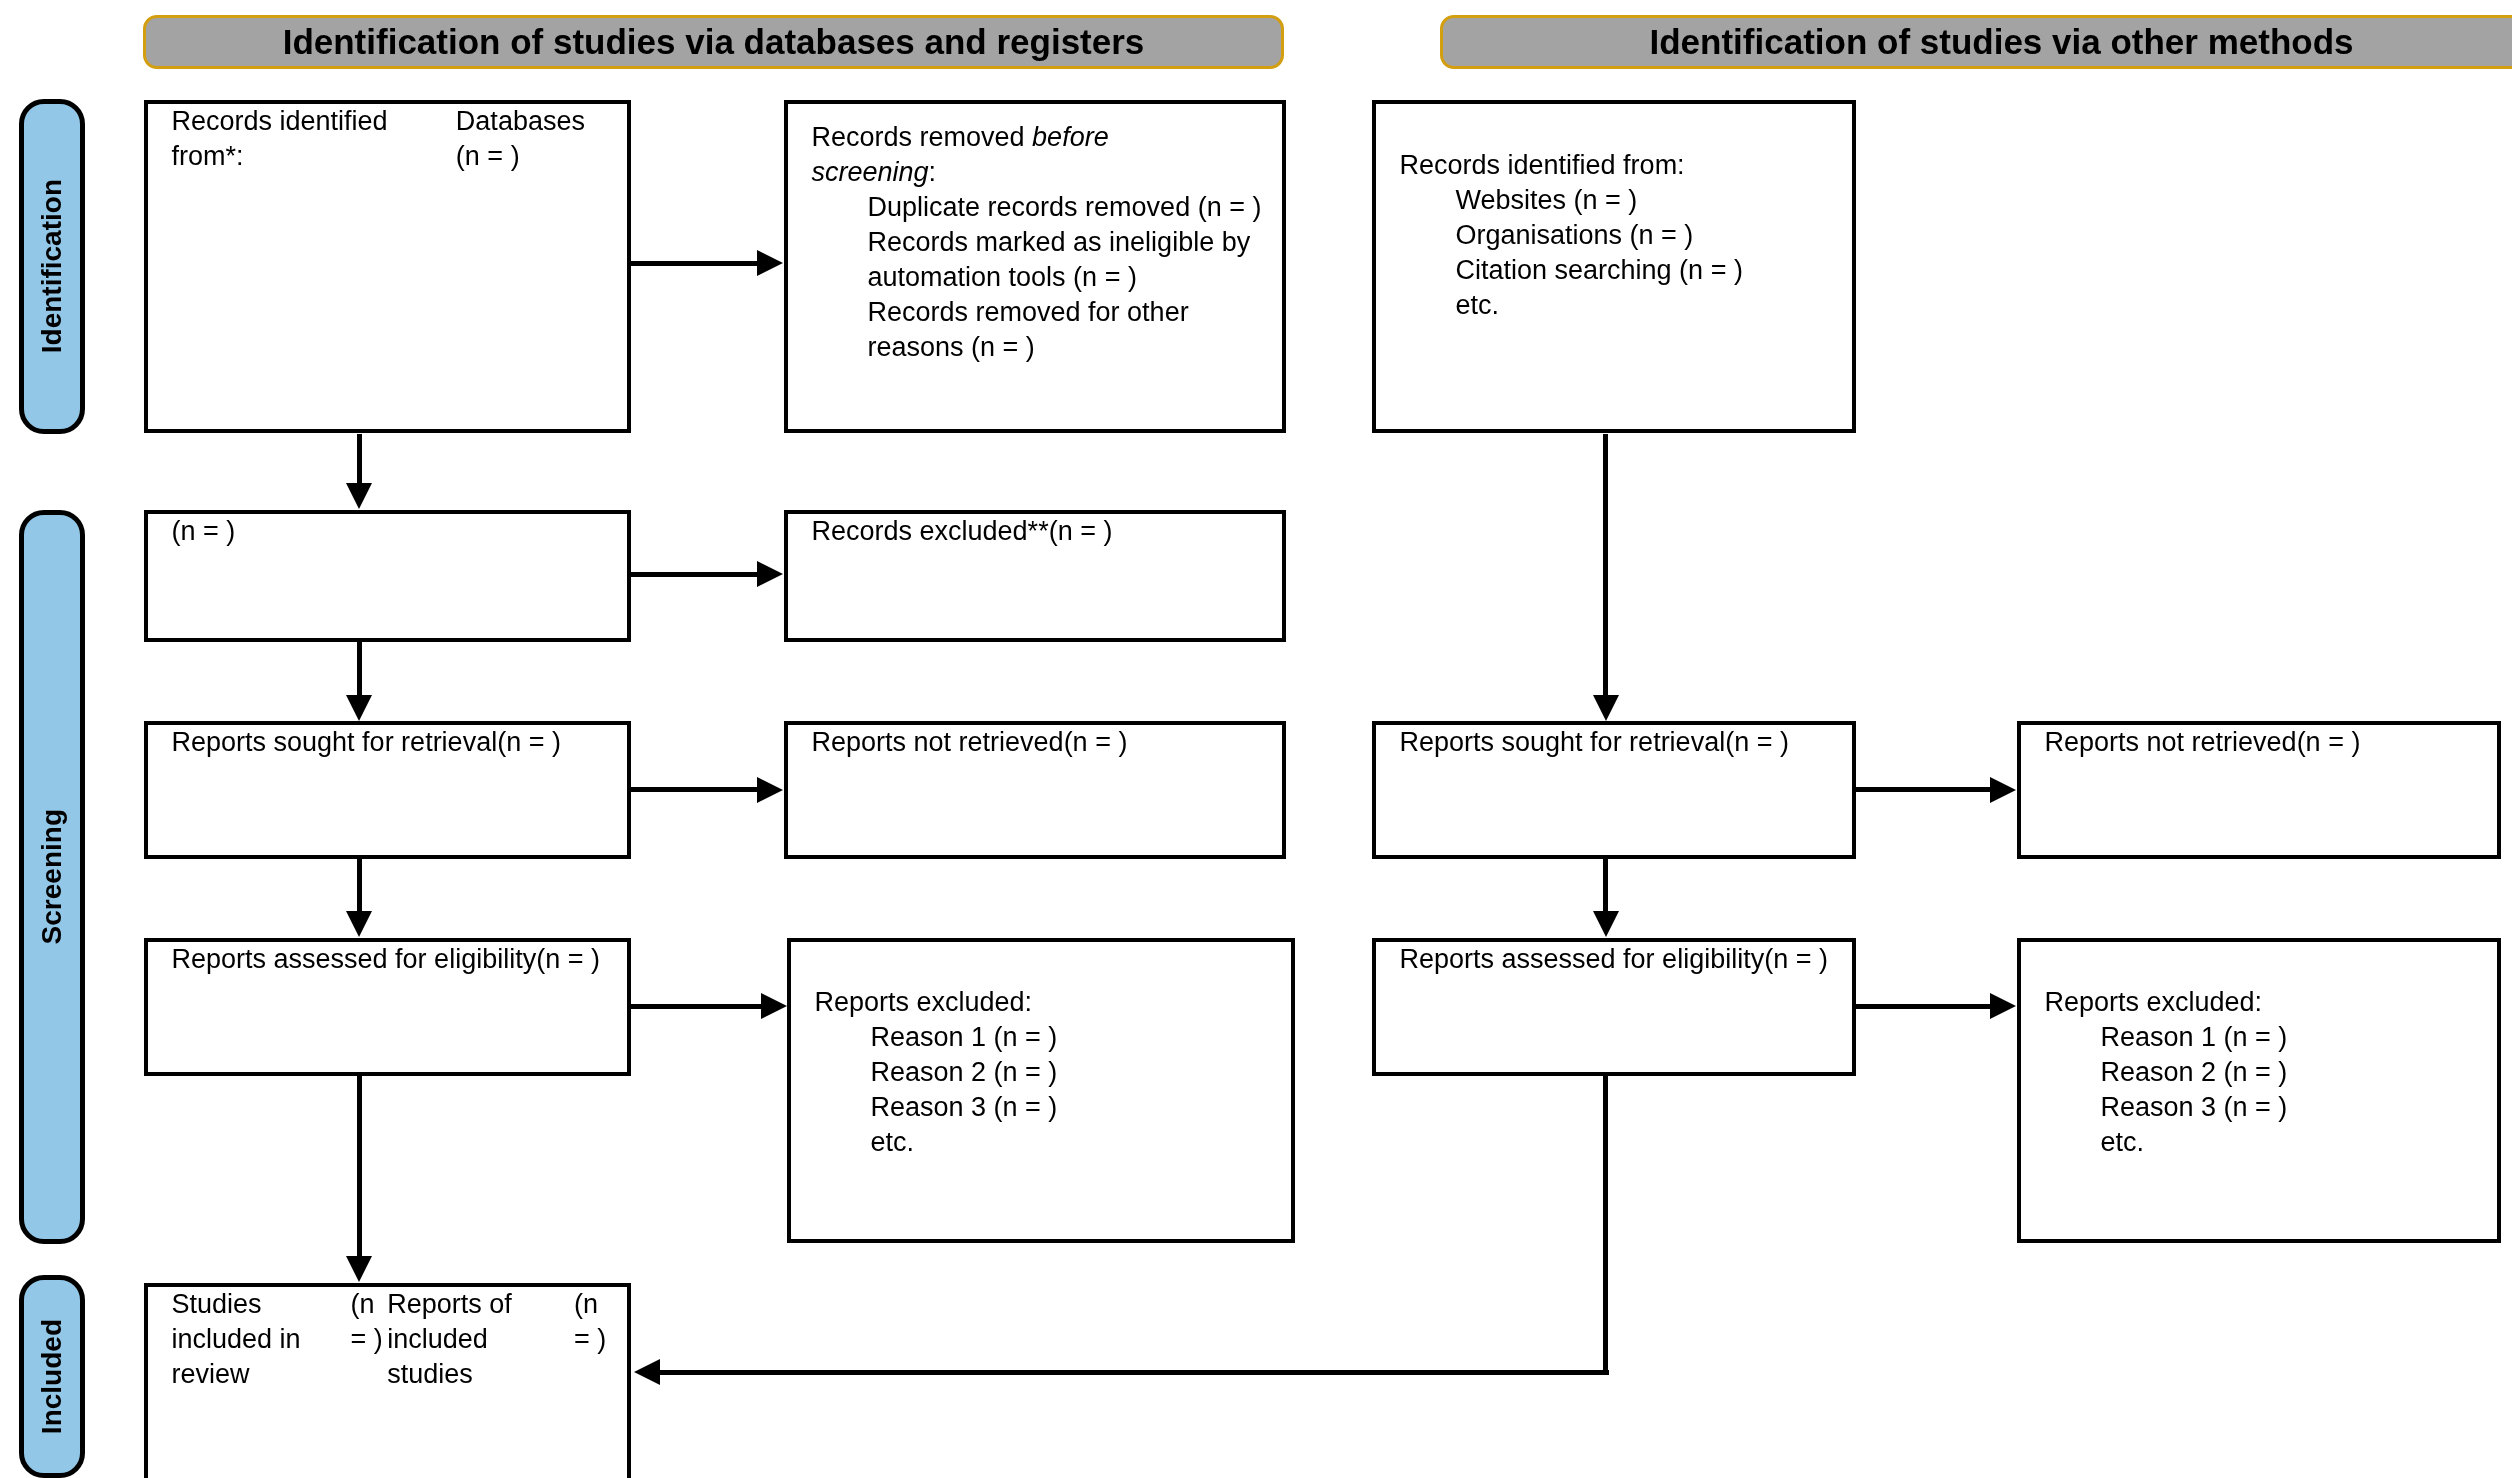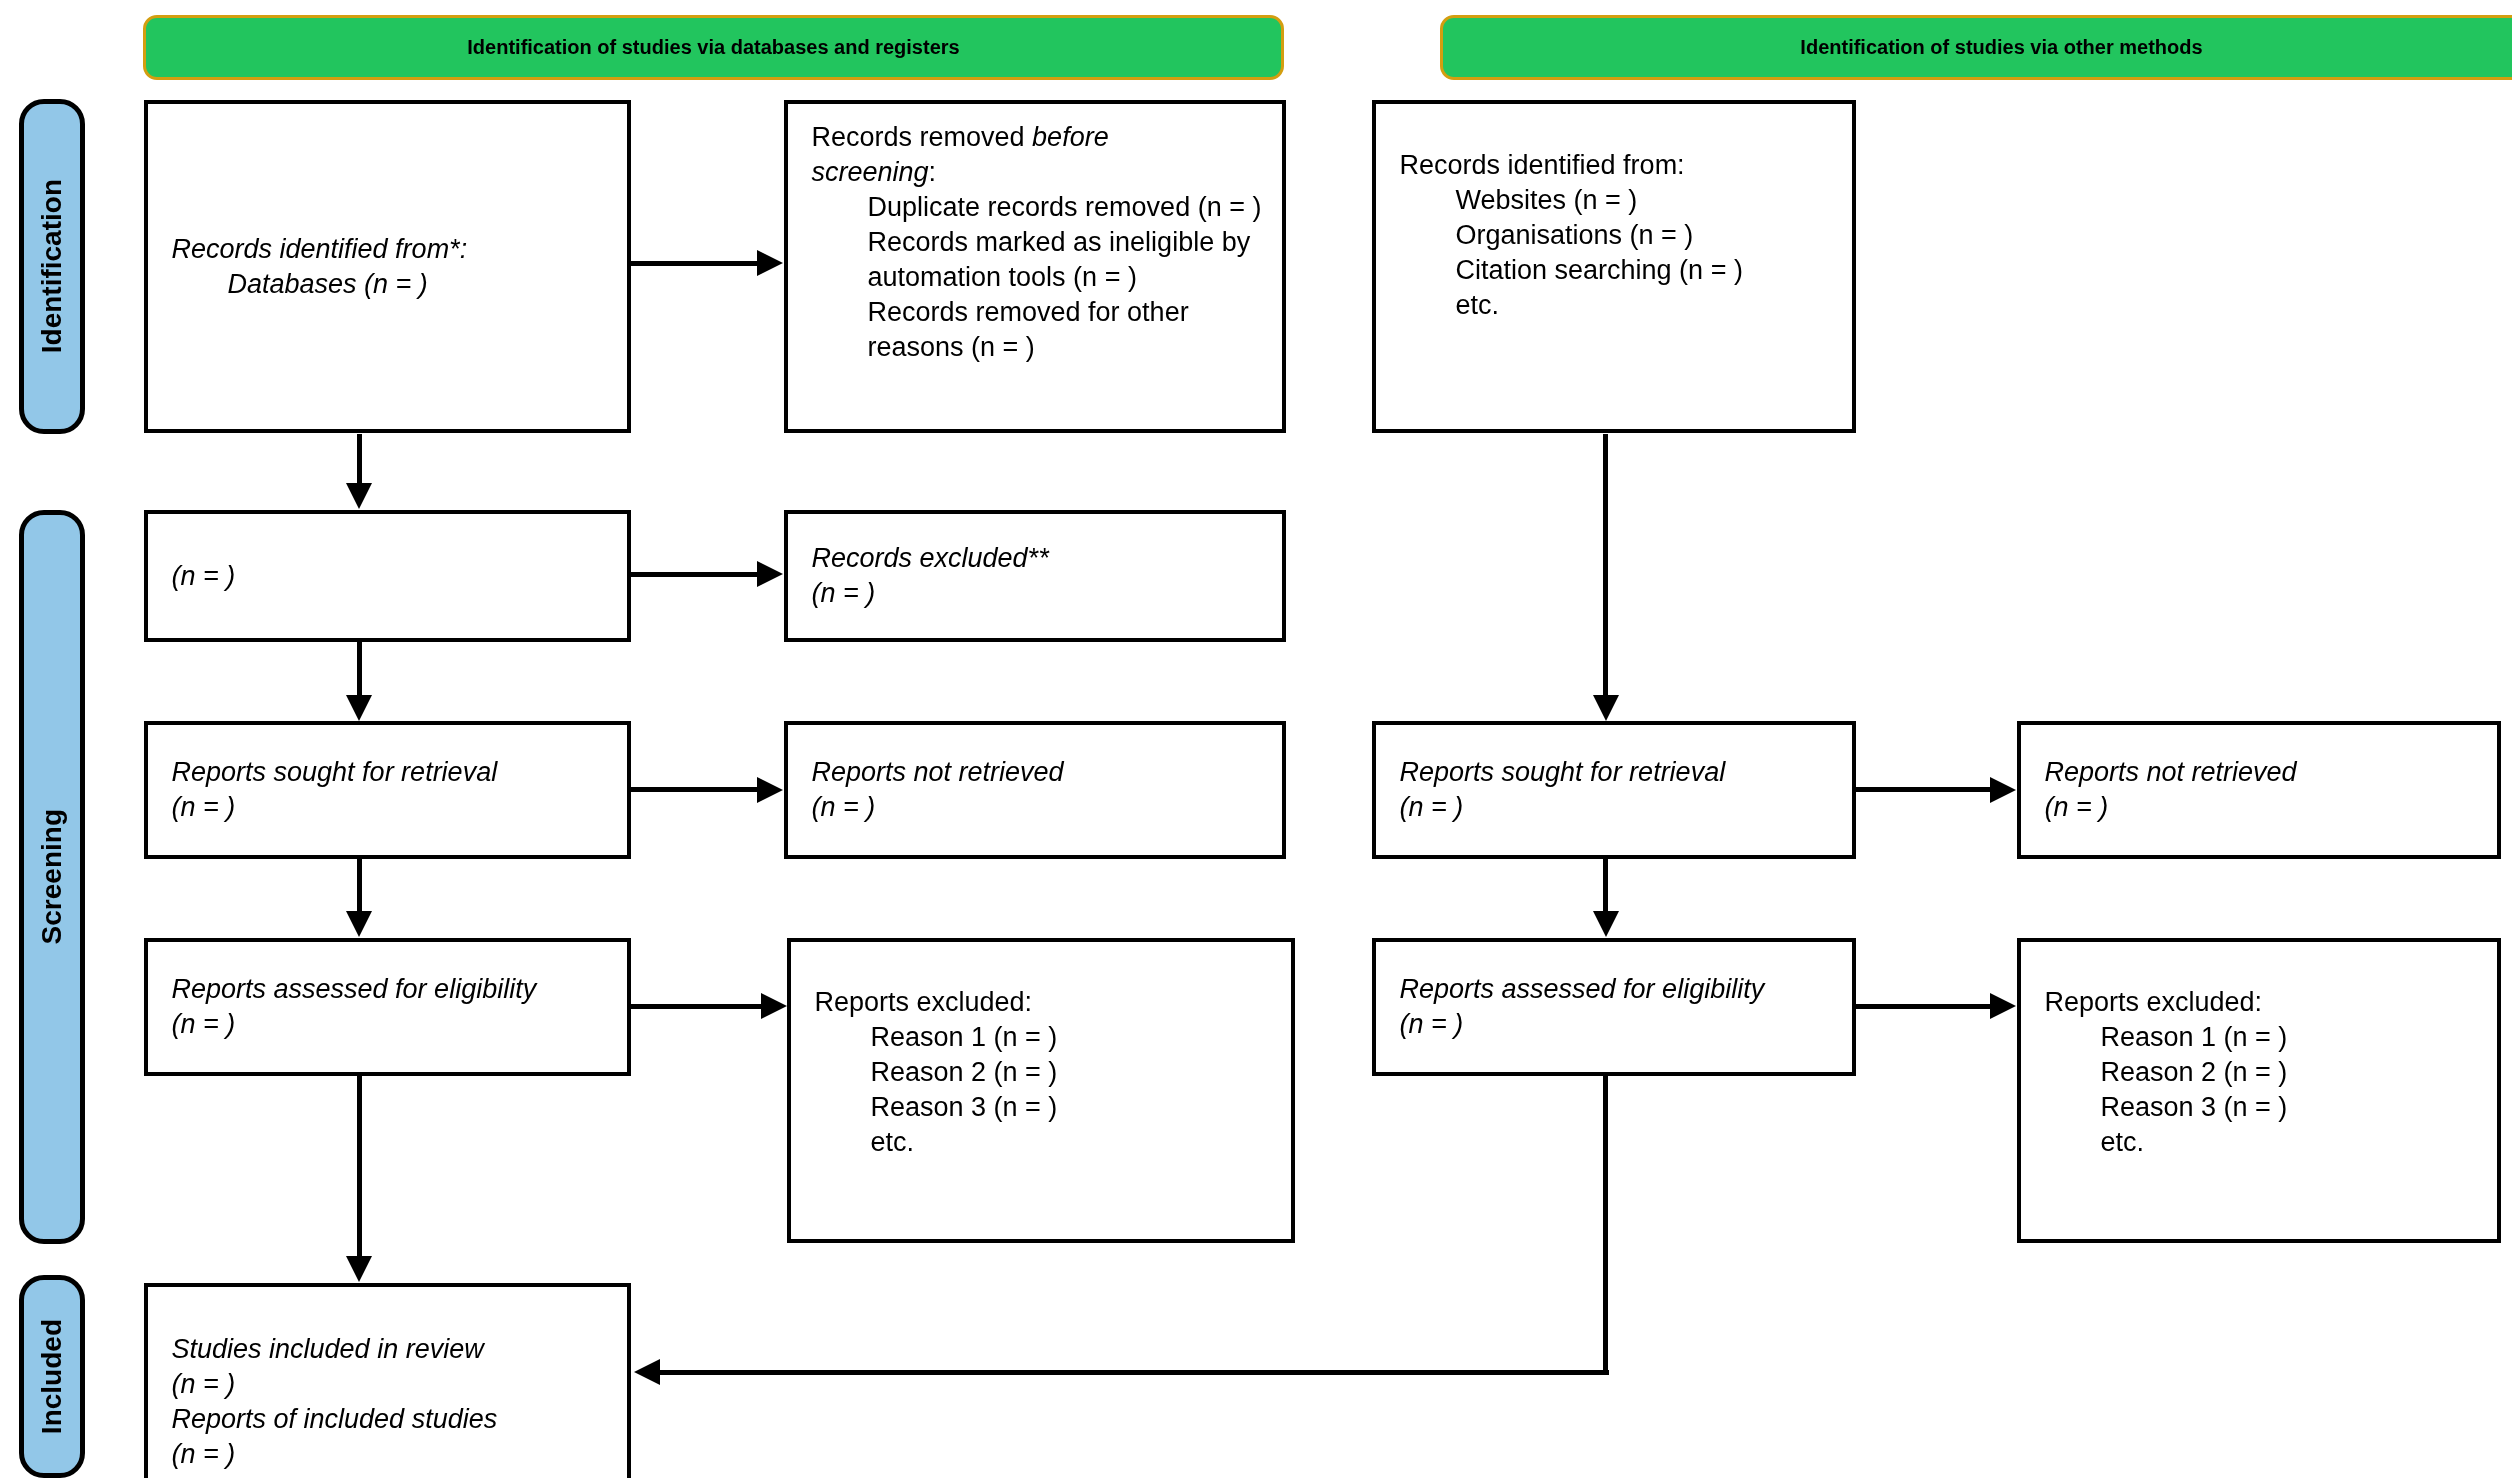--- a/index.html
+++ b/index.html
@@ -2,24 +2,24 @@
 <html style="font-size:9.4px"><head>
 <meta charset="utf-8">
 <style>
   html,body{margin:0;padding:0;background:#ffffff;}
   .canvas{
     position:relative;width:2512px;height:1479px;background:#ffffff;
     font-family:"Liberation Sans",sans-serif;color:#000;overflow:hidden;
   }
   
   .banner{
-    position:absolute;height:65px;box-sizing:border-box;
-    background:#22c55e;border:3.5px solid #D39E10;border-radius:14px;
+    position:absolute;height:54px;box-sizing:border-box;
+    background:#a3a3a3;border:3.5px solid #D39E10;border-radius:14px;
     display:flex;align-items:center;justify-content:center;
-    font-size:20px;font-weight:bold;
+    font-size:35px;font-weight:bold;
   }
   .pBanner1{left:143px;top:15.3px;width:1141px;}
   .pBanner2{left:1440px;top:15.3px;width:1123px;}
   
   .side{
     position:absolute;box-sizing:border-box;background:#92C7E8;
     border:5.3px solid #000;border-radius:25px;
     display:flex;align-items:center;justify-content:center;
   }
   .side span{
@@ -28,21 +28,21 @@
   }
   .pSide1{left:19.4px;top:99px;width:66px;height:335px;}
   .pSide2{left:19.4px;top:510px;width:66px;height:734px;}
   .pSide3{left:19.4px;top:1275px;width:66px;height:203px;}
   
   .bx{
     position:absolute;box-sizing:border-box;background:#fff;
     border:4.1px solid #000;font-size:27px;line-height:35px;
     padding:0 16.4px 0 23.5px;
   }
-  .vcenter{display:flex;flex-direction:column;justify-content:center;font-style:italic;}
+  .vcenter{display:flex;flex-direction:row;}
   .pt-sm{padding-top:16px;}
   .pt-md{padding-top:43px;}
   .pt-lg{padding-top:44px;}
   .ind{padding-left:56px;}
   .it{font-style:italic;}
   .pA{left:144px;top:100px;width:487px;height:333px;}
   .pB{left:784px;top:100px;width:502px;height:333px;}
   .pC{left:1372px;top:100px;width:484px;height:333px;}
   .pD{left:144px;top:510px;width:487px;height:132px;}
   .pE{left:784px;top:510px;width:502px;height:132px;}

